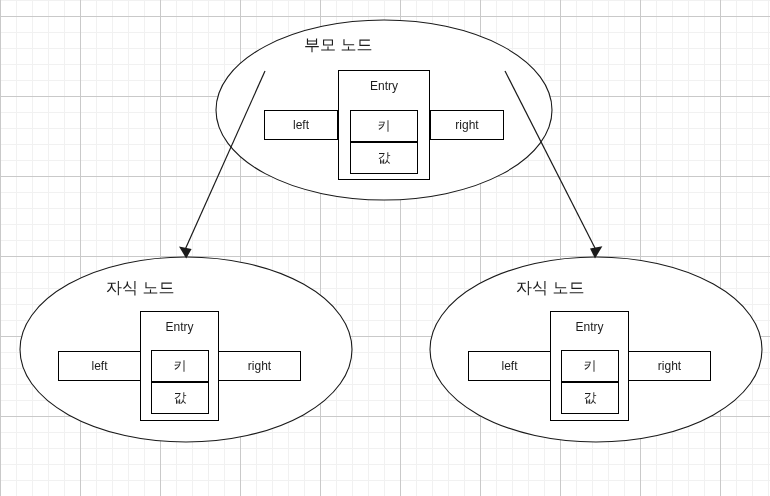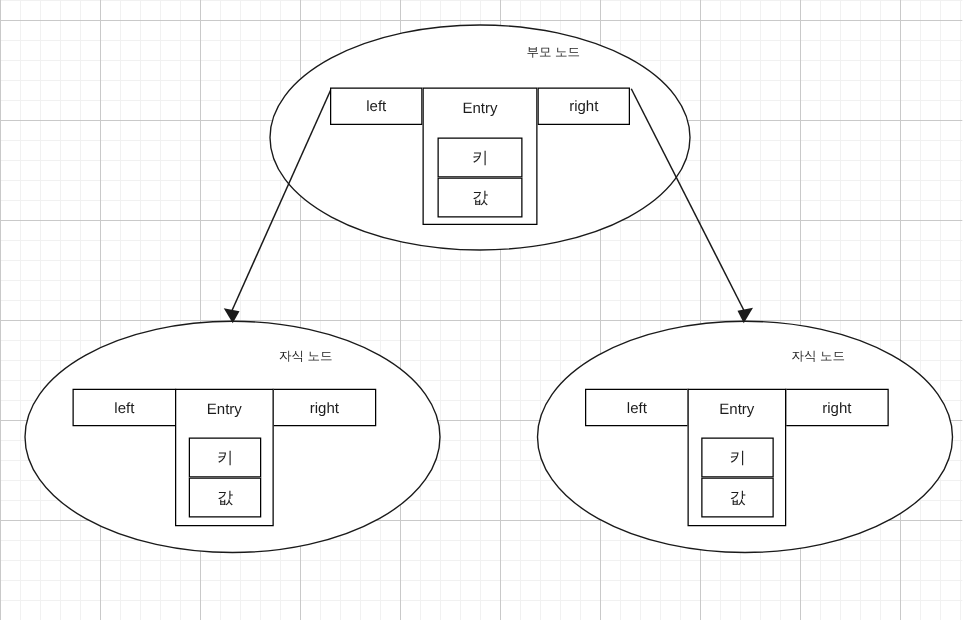--- a/index.html
+++ b/index.html
@@ -38,38 +38,39 @@
     stroke: #1a1a1a;
     stroke-width: 1.2;
     fill: none;
   }
   .arrow-head {
     fill: #1a1a1a;
     stroke: none;
   }
   .node-label {
     position: absolute;
-    text-align: right;
-    font-size: 10px;
+    text-align: left;
+    font-size: 16px;
     color: #1c1c1c;
     white-space: nowrap;
     transform: translateX(-50%);
   }
   .box {
     position: absolute;
     box-sizing: border-box;
     border: 1px solid #000000;
     background: #ffffff;
     font-size: 12px;
     color: #1c1c1c;
     text-align: center;
     white-space: nowrap;
   }
   .box.side {
     line-height: 28px;
+    margin-top: 40px;
   }
   .box.entry {
     padding-top: 8px;
   }
   .box.slot {
     line-height: 30px;
     font-size: 13px;
   }
 </style>
 </head>

